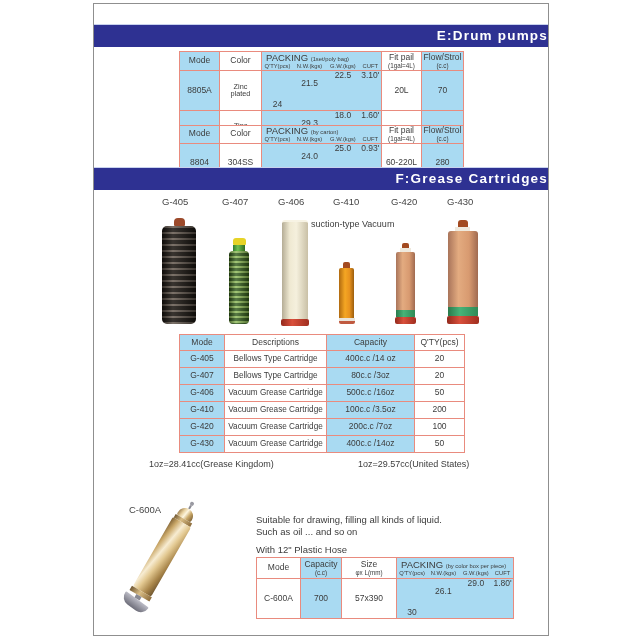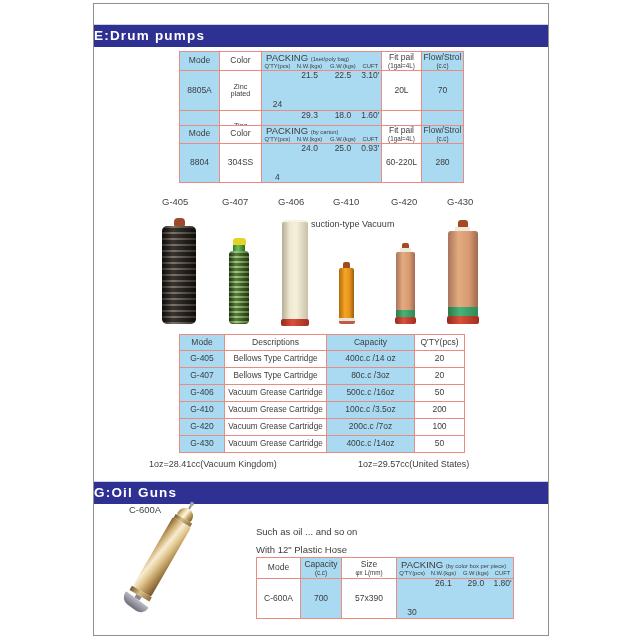--- a/index.html
+++ b/index.html
@@ -1,38 +1,38 @@
 <!DOCTYPE html>
 <html><head>
 <meta charset="utf-8">
 <style>
   html,body{margin:0;padding:0;background:#fff;font-family:"Liberation Sans",sans-serif;}
   .canvas{position:relative;width:640px;height:640px;background:#fff;overflow:hidden;}
   .page{position:absolute;left:93px;top:3px;width:454px;height:631px;border:1px solid #8f8f8f;background:#fff;}
 
   .bar{position:absolute;left:0;width:100%;height:22px;background:#2e3192;color:#fff;
-       font-weight:bold;font-size:13.5px;letter-spacing:1.2px;text-align:left;line-height:22px;
+       font-weight:bold;font-size:13.5px;letter-spacing:1.2px;text-align:right;line-height:22px;
        border-top:1px solid #c8d2ee;}
 
   table{border-collapse:collapse;table-layout:fixed;}
   td{border:1px solid #e98b7e;text-align:center;vertical-align:middle;color:#3c3c3c;
      font-size:8.5px;padding:0;line-height:1.15;overflow:hidden;}
   td.b{background:#a9daf2;}
   td.w{background:#ffffff;}
   .sub{display:block;font-size:6.3px;line-height:1;}
   .packtitle{font-size:9.5px;text-align:left;padding-left:4px;white-space:nowrap;}
   .packtitle .note{font-size:5.8px;}
   .packsub{display:flex;font-size:5.8px;line-height:1;text-align:center;}
   .packsub span:nth-child(1){width:26%;}
   .packsub span:nth-child(2){width:28%;}
   .packsub span:nth-child(3){width:28%;}
   .packsub span:nth-child(4){width:18%;}
   .packrow{display:flex;font-size:8.5px;}
   .packrow span:nth-child(1){width:26%;margin-top:29px;}
-  .packrow span:nth-child(2){width:28%;}
+  .packrow span:nth-child(2){width:28%;margin-top:8px;}
   .packrow span:nth-child(3){width:28%;}
   .packrow span:nth-child(4){width:18%;}
   .colorcell{font-size:7.3px;padding:0 7px;line-height:1.05;}
 
   .plabel{position:absolute;font-size:9.5px;color:#444;}
   .ann{position:absolute;font-size:9px;color:#3c3c3c;}
   .foot{position:absolute;font-size:9px;color:#3c3c3c;}
   .gtext{position:absolute;font-size:9.5px;color:#3c3c3c;}
 
   .cart{position:absolute;display:flex;flex-direction:column;align-items:center;}
@@ -138,20 +138,23 @@
                 <span>25.0</span>
                 <span>0.93'</span>
               </div>
             </td>
       <td class="w">60-220L</td>
       <td class="b">280</td>
     </tr>
   </tbody>
       </table>
 
+  <div class="bar" style="top:163px;">
+    <span>F:Grease Cartridges</span>
+  </div>
 
   <span class="plabel" style="left:68px;top:192px;">G-405</span>
   <span class="plabel" style="left:128px;top:192px;">G-407</span>
   <span class="plabel" style="left:184px;top:192px;">G-406</span>
   <span class="plabel" style="left:239px;top:192px;">G-410</span>
   <span class="plabel" style="left:297px;top:192px;">G-420</span>
   <span class="plabel" style="left:353px;top:192px;">G-430</span>
   <span class="ann" style="left:217px;top:215px;text-align:right;">suction-type Vacuum</span>
 
   <div class="cart" style="left:67px;top:214px;width:36px;">
@@ -243,40 +246,38 @@
     </tr>
     <tr style="height:17px">
       <td class="b">G-430</td>
       <td class="w" style="font-size:8.2px">Vacuum Grease Cartridge</td>
       <td class="b">400c.c /14oz</td>
       <td class="w">50</td>
     </tr>
   </tbody>
       </table>
 
-  <span class="foot" style="left:55px;top:455px;">1oz=28.41cc(Vacuum Kingdom)</span>
+  <span class="foot" style="left:55px;top:455px;">1oz=28.41cc(Grease Kingdom)</span>
   <span class="foot" style="left:264px;top:455px;">1oz=29.57cc(United States)</span>
 
-  <div class="bar" style="top:477px;">
-    <span>G:Oil Guns</span>
-  </div>
 
   <span class="plabel" style="left:35px;top:500px;">C-600A</span>
 
   <div class="gun">
     <div style="width:4px;height:4px;background:#9a9aa2;border-radius:50%;"></div>
     <div style="width:2px;height:4px;background:#8a8a92;"></div>
     <div style="width:16px;height:11px;border-radius:8px 8px 2px 2px;background:linear-gradient(100deg,#8a6a3a,#e8d1a0 30%,#fdf6e0 48%,#caa96a 70%,#7c5f33);"></div>
     <div style="width:19px;height:4px;background:linear-gradient(100deg,#6e5530,#d9bd85 40%,#8a6a3a);"></div>
     <div style="width:21px;height:80px;border-radius:2px;background:linear-gradient(100deg,#7c5f33 0%,#caa869 18%,#f7ecd2 38%,#e3c992 55%,#a8854a 80%,#6e5530 100%);"></div>
     <div style="width:23px;height:5px;background:linear-gradient(100deg,#6e5530,#d9bd85 45%,#8a6a3a);"></div>
     <div style="width:6px;height:4px;background:#8a8a92;"></div>
     <div style="width:28px;height:10px;border-radius:2px 2px 16px 16px;background:linear-gradient(180deg,#bcbcc6,#6e6e7a);transform:rotate(6deg);"></div>
   </div>
 
+  <span class="gtext" style="left:162px;top:510px;">Suitable for drawing, filling all kinds of liquid.</span>
   <span class="gtext" style="left:162px;top:522px;">Such as oil ... and so on</span>
   <span class="gtext" style="left:162px;top:540px;">With 12" Plastic Hose</span>
 
   <table style="position:absolute;left:162px;top:553px;width:257px;">
     <colgroup>
           <col style="width:44px">
           <col style="width:41px">
           <col style="width:55px">
           <col style="width:117px">
         </colgroup>

